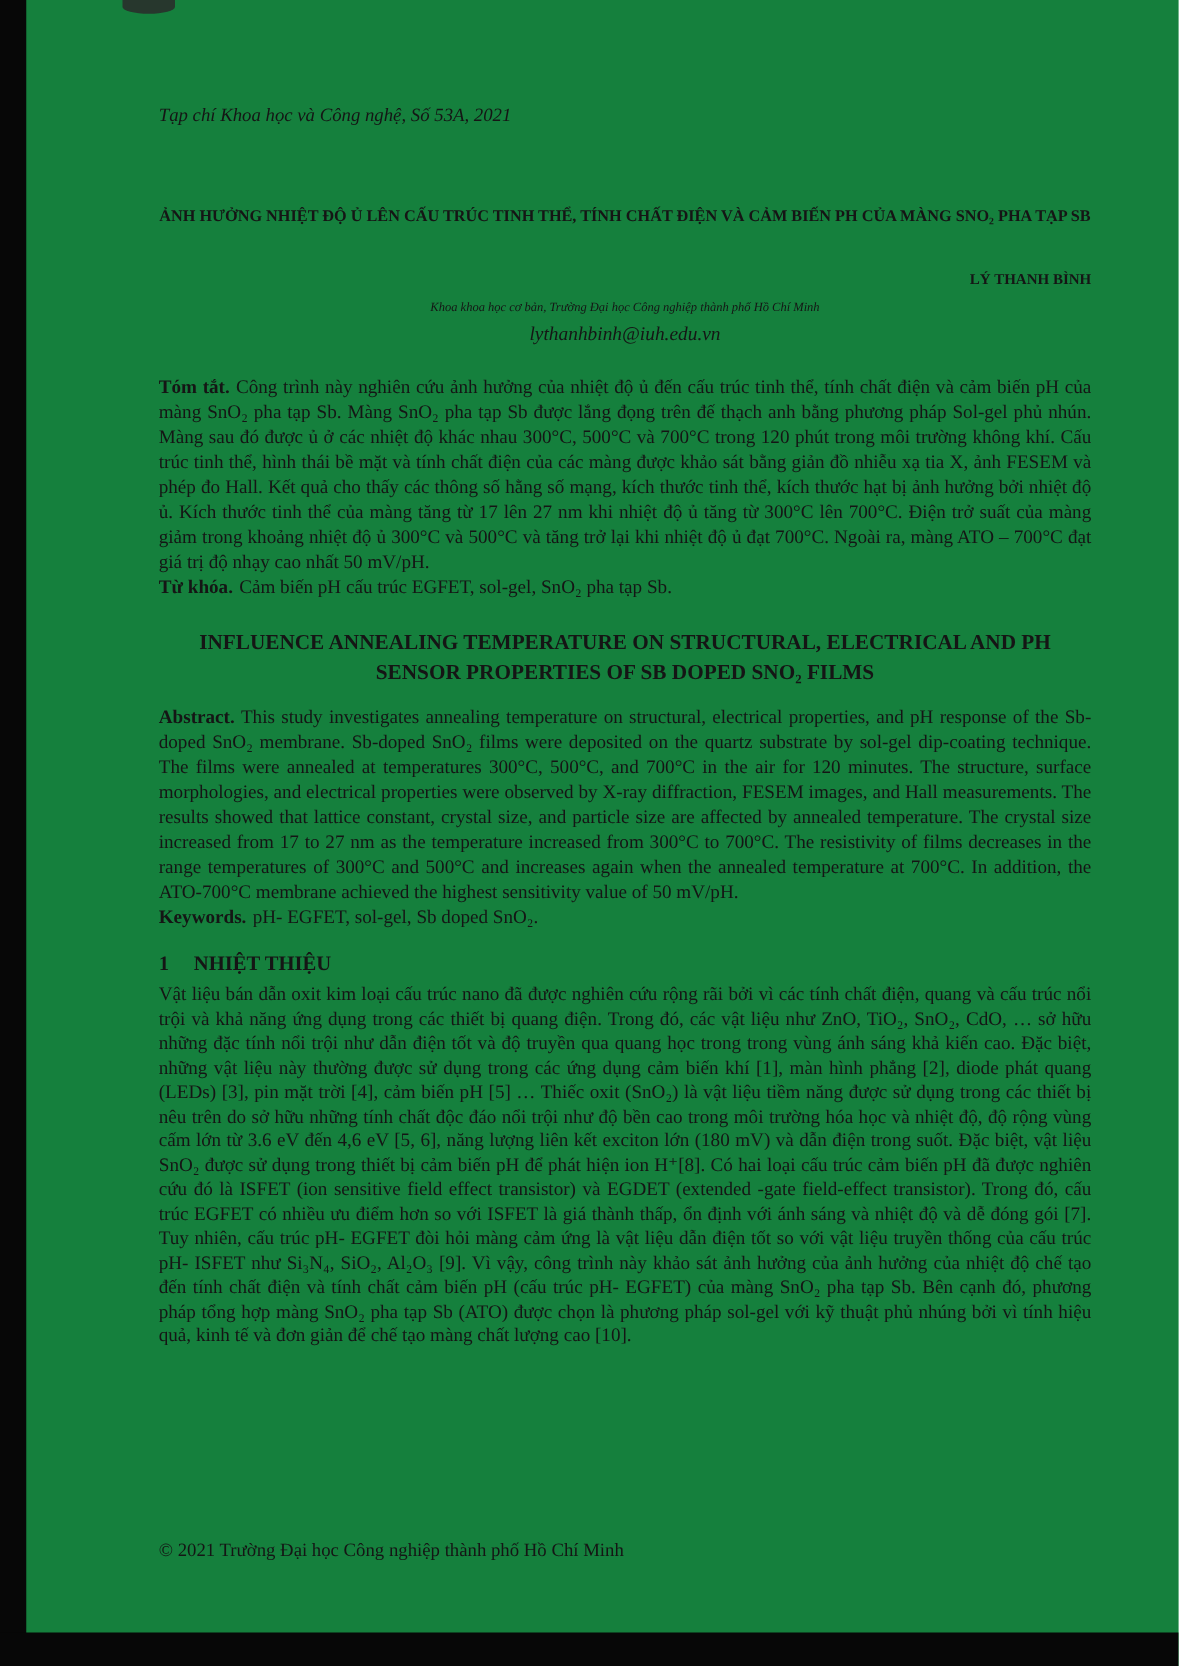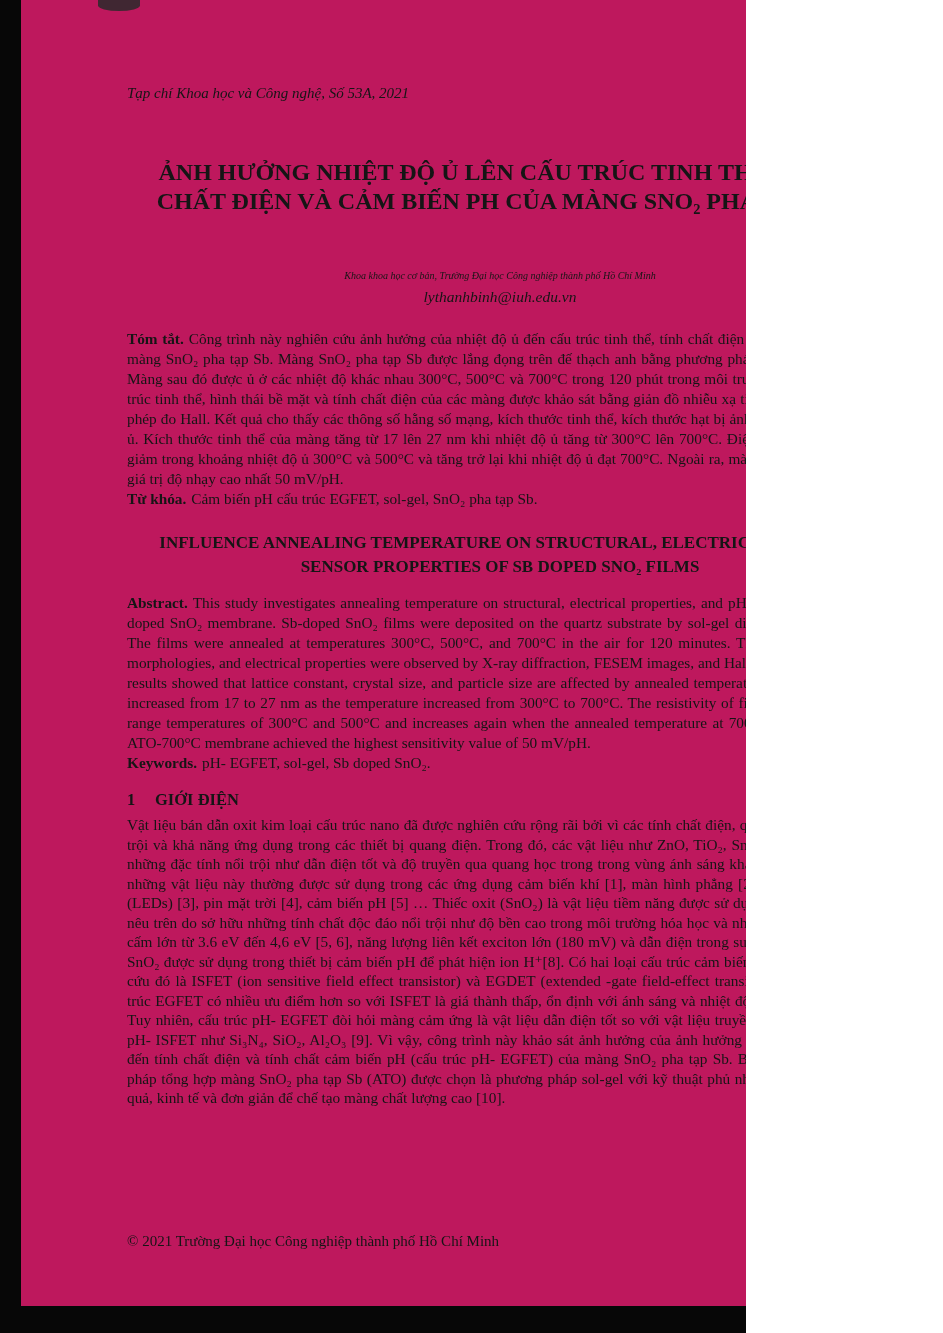--- a/index.html
+++ b/index.html
@@ -1,23 +1,23 @@
 <!DOCTYPE html>
 <html><head>
 <meta charset="utf-8">
 <style>
   * { margin: 0; padding: 0; box-sizing: border-box; }
   html, body { background: #ffffff; }
   body { font-family: "Liberation Serif", "DejaVu Serif", serif; color: #151515; }
 
   .page {
     position: relative;
-    width: 746px;
+    width: 943px;
     height: 1333px;
-    background: #be185d;
+    background: #15803d;
     overflow: hidden;
   }
 
   
   .edge-left {
     position: absolute; left: 0; top: 0;
     width: 21px; height: 100%;
     background: #070707;
   }
   .edge-bottom {
@@ -41,21 +41,21 @@
 
   .journal {
     font-style: italic;
     font-size: 15px;
     line-height: 18px;
   }
 
   .title-vi {
     margin-top: 56px;
     text-align: center;
-    font-size: 24px;
+    font-size: 13px;
     font-weight: bold;
     line-height: 29px;
   }
 
   .author {
     margin-top: 26px;
     text-align: right;
     font-weight: bold;
     font-size: 12px;
     line-height: 20px;
@@ -135,20 +135,20 @@
     <p class="para abstract-vi"><span class="lead">Tóm tắt.</span><span>Công trình này nghiên cứu ảnh hưởng của nhiệt độ ủ đến cấu trúc tinh thể, tính chất điện và cảm biến pH của màng SnO₂ pha tạp Sb. Màng SnO₂ pha tạp Sb được lắng đọng trên đế thạch anh bằng phương pháp Sol-gel phủ nhún. Màng sau đó được ủ ở các nhiệt độ khác nhau 300°C, 500°C và 700°C trong 120 phút trong môi trường không khí. Cấu trúc tinh thể, hình thái bề mặt và tính chất điện của các màng được khảo sát bằng giản đồ nhiễu xạ tia X, ảnh FESEM và phép đo Hall. Kết quả cho thấy các thông số hằng số mạng, kích thước tinh thể, kích thước hạt bị ảnh hưởng bởi nhiệt độ ủ. Kích thước tinh thể của màng tăng từ 17 lên 27 nm khi nhiệt độ ủ tăng từ 300°C lên 700°C. Điện trở suất của màng giảm trong khoảng nhiệt độ ủ 300°C và 500°C và tăng trở lại khi nhiệt độ ủ đạt 700°C. Ngoài ra, màng ATO – 700°C đạt giá trị độ nhạy cao nhất 50 mV/pH.</span></p>
 
     <p class="para keywords"><span class="lead">Từ khóa.</span><span>Cảm biến pH cấu trúc EGFET, sol-gel, SnO₂ pha tạp Sb.</span></p>
 
     <h2 class="title-en">INFLUENCE ANNEALING TEMPERATURE ON STRUCTURAL, ELECTRICAL AND PH SENSOR PROPERTIES OF SB DOPED SNO₂ FILMS</h2>
 
     <p class="para abstract-en"><span class="lead">Abstract.</span><span>This study investigates annealing temperature on structural, electrical properties, and pH response of the Sb-doped SnO₂ membrane. Sb-doped SnO₂ films were deposited on the quartz substrate by sol-gel dip-coating technique. The films were annealed at temperatures 300°C, 500°C, and 700°C in the air for 120 minutes. The structure, surface morphologies, and electrical properties were observed by X-ray diffraction, FESEM images, and Hall measurements. The results showed that lattice constant, crystal size, and particle size are affected by annealed temperature. The crystal size increased from 17 to 27 nm as the temperature increased from 300°C to 700°C. The resistivity of films decreases in the range temperatures of 300°C and 500°C and increases again when the annealed temperature at 700°C. In addition, the ATO-700°C membrane achieved the highest sensitivity value of 50 mV/pH.</span></p>
 
     <p class="para keywords"><span class="lead">Keywords.</span><span>pH- EGFET, sol-gel, Sb doped SnO₂.</span></p>
 
-    <h3 class="sec-heading"><span class="sec-num">1</span><span>GIỚI ĐIỆN</span></h3>
+    <h3 class="sec-heading"><span class="sec-num">1</span><span>NHIỆT THIỆU</span></h3>
 
     <p class="para body-para">Vật liệu bán dẫn oxit kim loại cấu trúc nano đã được nghiên cứu rộng rãi bởi vì các tính chất điện, quang và cấu trúc nổi trội và khả năng ứng dụng trong các thiết bị quang điện. Trong đó, các vật liệu như ZnO, TiO₂, SnO₂, CdO, … sở hữu những đặc tính nổi trội như dẫn điện tốt và độ truyền qua quang học trong trong vùng ánh sáng khả kiến cao. Đặc biệt, những vật liệu này thường được sử dụng trong các ứng dụng cảm biến khí [1], màn hình phẳng [2], diode phát quang (LEDs) [3], pin mặt trời [4], cảm biến pH [5] … Thiếc oxit (SnO₂) là vật liệu tiềm năng được sử dụng trong các thiết bị nêu trên do sở hữu những tính chất độc đáo nổi trội như độ bền cao trong môi trường hóa học và nhiệt độ, độ rộng vùng cấm lớn từ 3.6 eV đến 4,6 eV [5, 6], năng lượng liên kết exciton lớn (180 mV) và dẫn điện trong suốt. Đặc biệt, vật liệu SnO₂ được sử dụng trong thiết bị cảm biến pH để phát hiện ion H⁺[8]. Có hai loại cấu trúc cảm biến pH đã được nghiên cứu đó là ISFET (ion sensitive field effect transistor) và EGDET (extended -gate field-effect transistor). Trong đó, cấu trúc EGFET có nhiều ưu điểm hơn so với ISFET là giá thành thấp, ổn định với ánh sáng và nhiệt độ và dễ đóng gói [7]. Tuy nhiên, cấu trúc pH- EGFET đòi hỏi màng cảm ứng là vật liệu dẫn điện tốt so với vật liệu truyền thống của cấu trúc pH- ISFET như Si₃N₄, SiO₂, Al₂O₃ [9]. Vì vậy, công trình này khảo sát ảnh hưởng của ảnh hưởng của nhiệt độ chế tạo đến tính chất điện và tính chất cảm biến pH (cấu trúc pH- EGFET) của màng SnO₂ pha tạp Sb. Bên cạnh đó, phương pháp tổng hợp màng SnO₂ pha tạp Sb (ATO) được chọn là phương pháp sol-gel với kỹ thuật phủ nhúng bởi vì tính hiệu quả, kinh tế và đơn giản để chế tạo màng chất lượng cao [10].</p>
 
   </div>
 
   <p class="footer">© 2021 Trường Đại học Công nghiệp thành phố Hồ Chí Minh</p>
 </div>
 
 </body></html>

